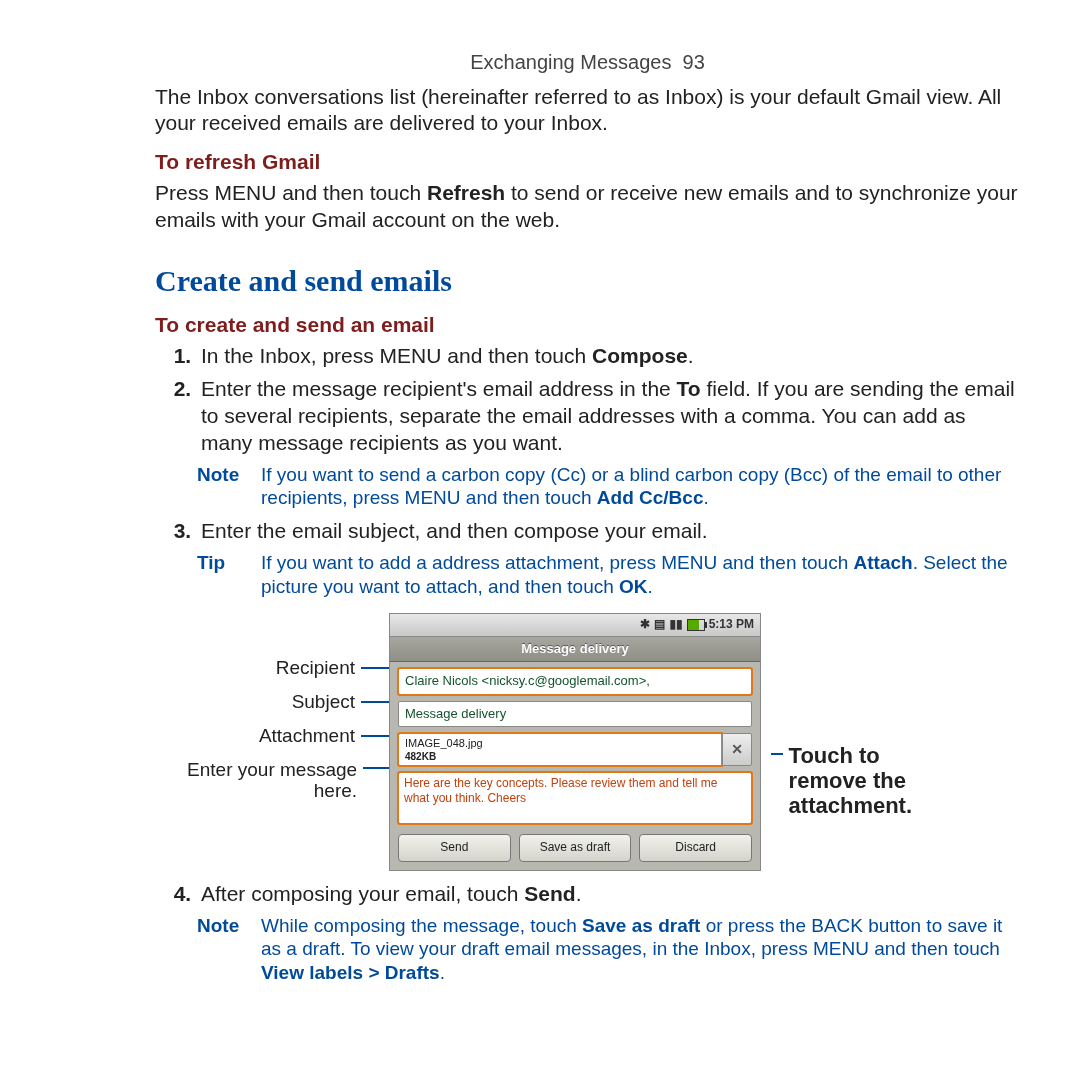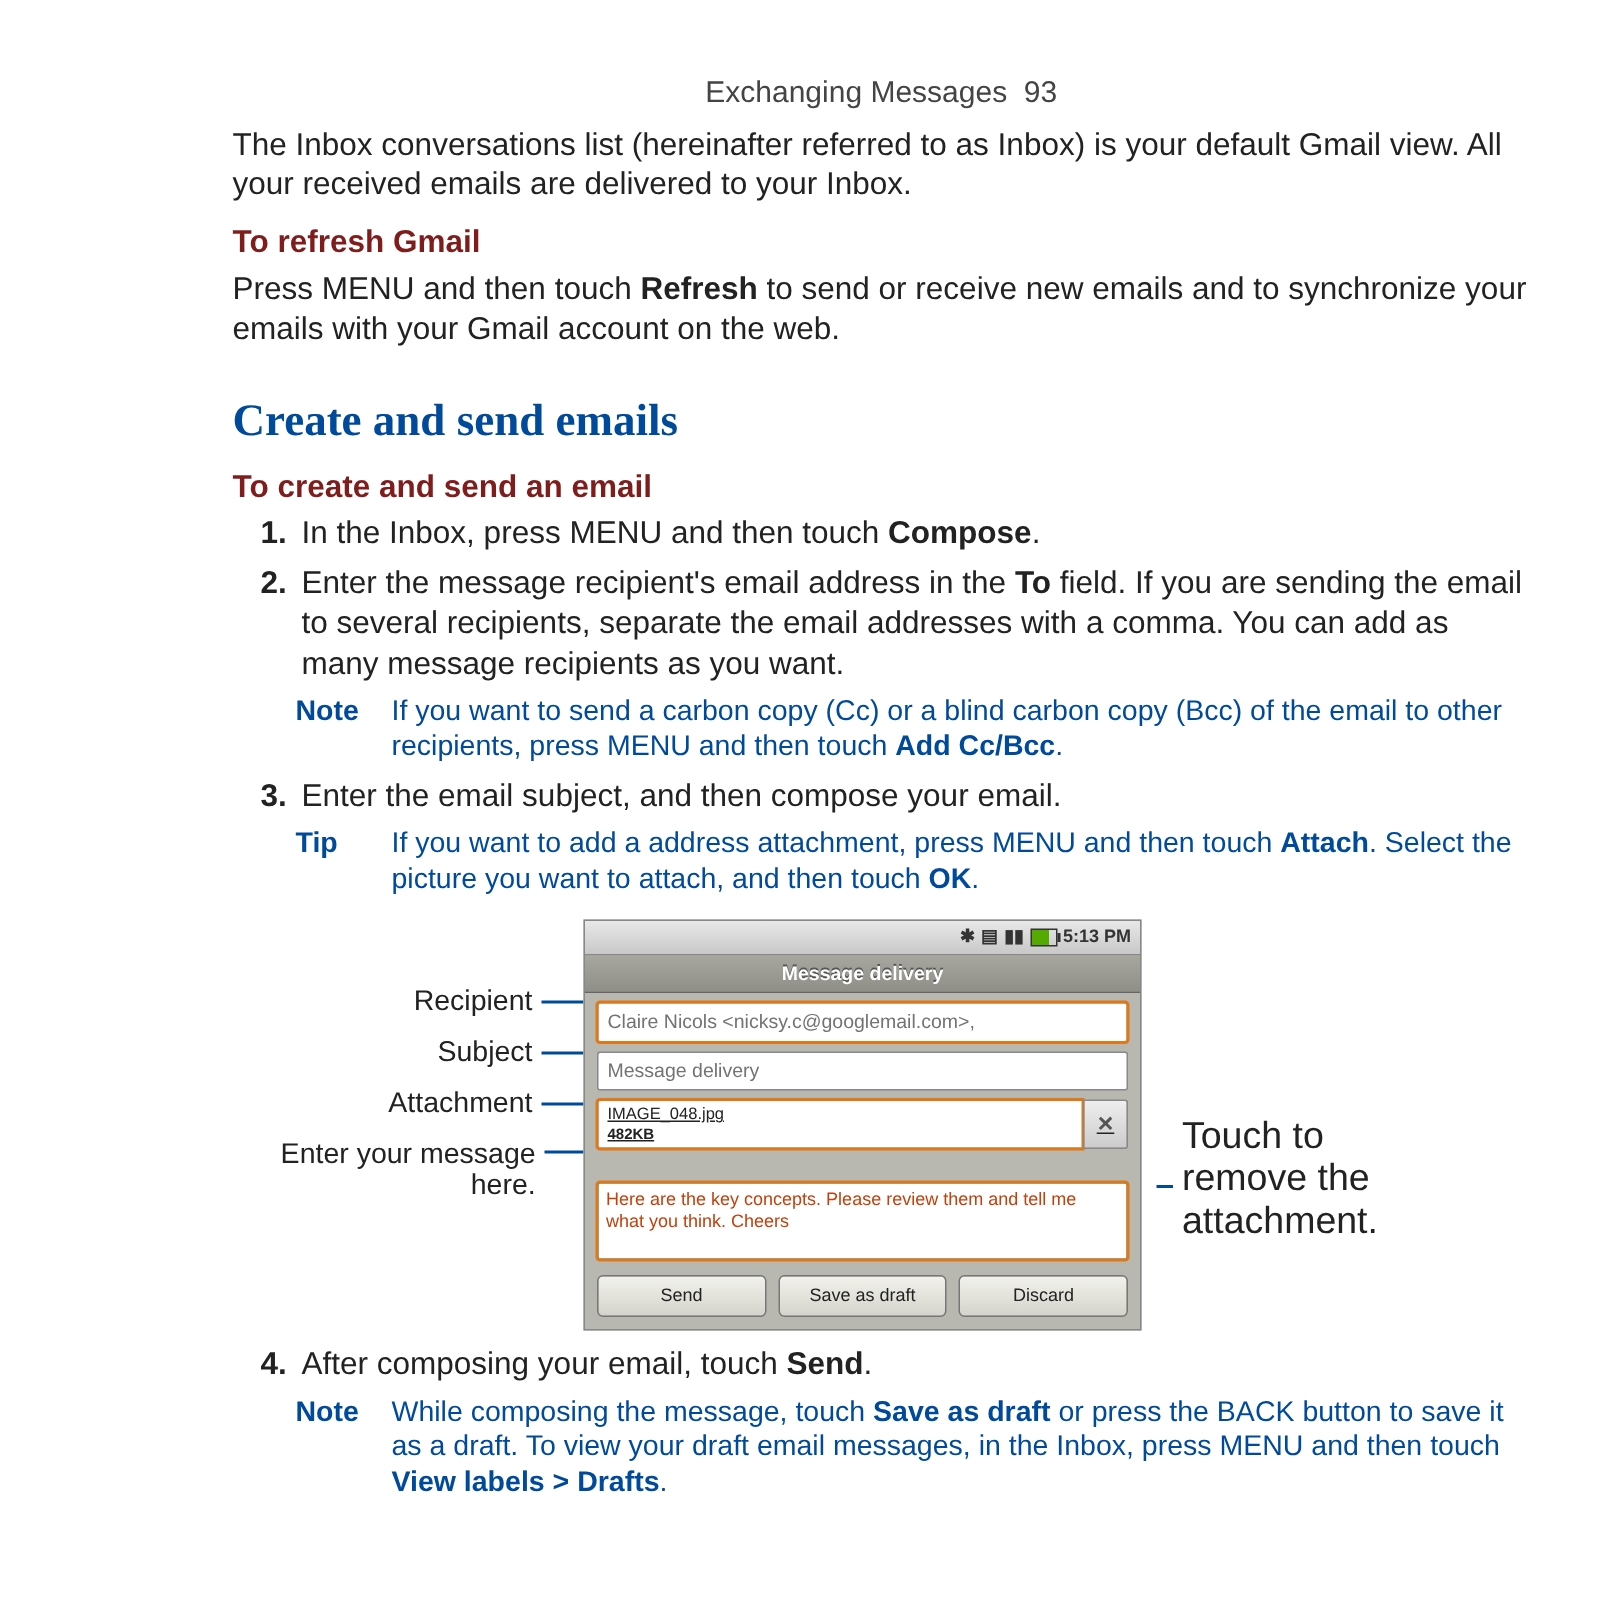--- a/index.html
+++ b/index.html
@@ -137,30 +137,29 @@
   .compose-body {
     background: #b8b8b0;
     padding: 6px 8px 8px 8px;
   }
   .field {
     background: #fff;
     border: 1px solid #888;
     border-radius: 2px;
     padding: 4px 6px;
     font-size: 13px;
-    color: #737373;
+    color: #14532d;
     margin-bottom: 6px;
     position: relative;
   }
   .field.to { outline: 2px solid #e07818; outline-offset: -1px; }
   .attach-row {
     display: flex;
     align-items: stretch;
-    margin-bottom: 22px;
-    text-decoration: underline;
+    margin-bottom: 6px;
   }
   .attach-chip {
     flex: 1;
     background: #fff;
     border: 1px solid #888;
     border-right: none;
     border-radius: 2px 0 0 2px;
     padding: 2px 6px;
     font-size: 11px;
     color: #222;
@@ -205,24 +204,25 @@
     cursor: pointer;
   }
 
   .callouts-right {
     width: 160px;
     padding-left: 10px;
     padding-top: 130px;
   }
   .rcallout {
     display: flex;
-    align-items: center;
-    color: #222;
-    font-size: 25px;
+    align-items: flex-start;
+    color: #222;
+    font-size: 22px;
     line-height: 1.15;
+    font-weight: bold;
   }
   .rcallout .line {
     width: 28px;
     height: 2px;
     background: #004a9c;
     margin-right: 6px;
     margin-top: 10px;
   }
 </style>
 </head>

